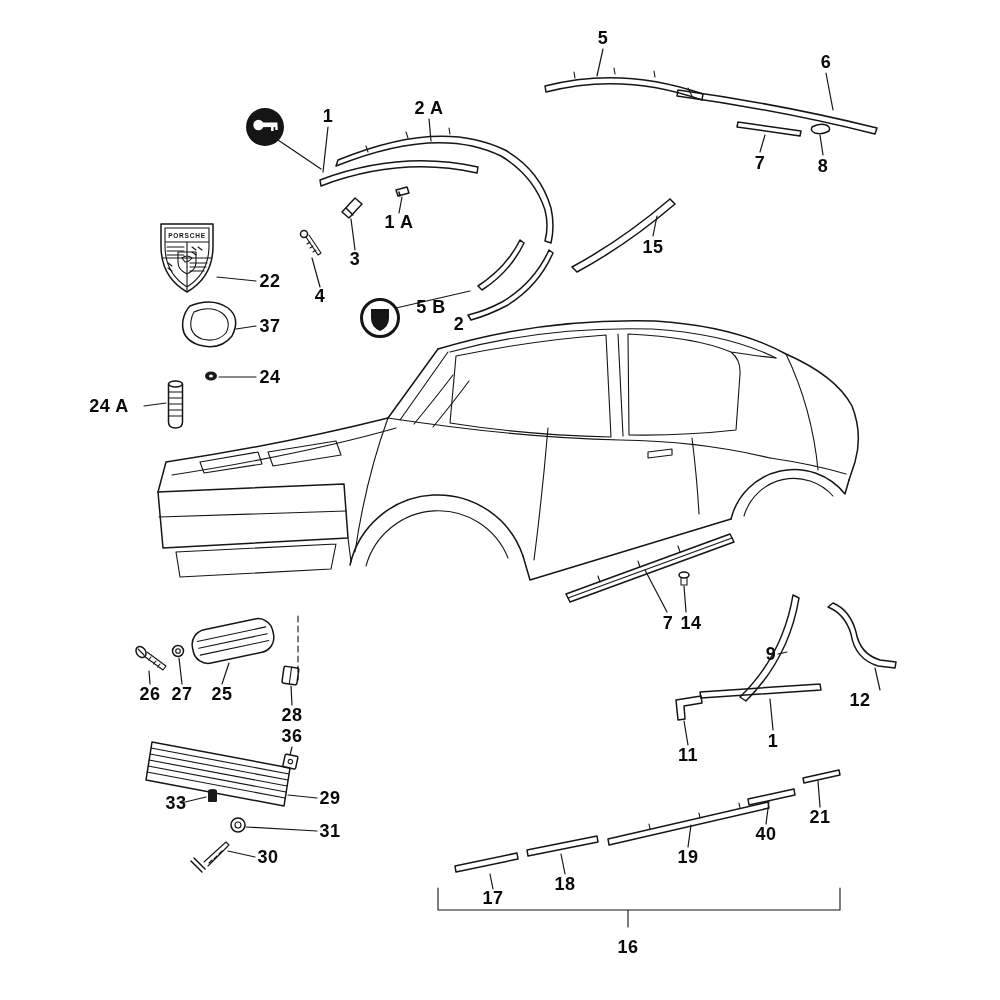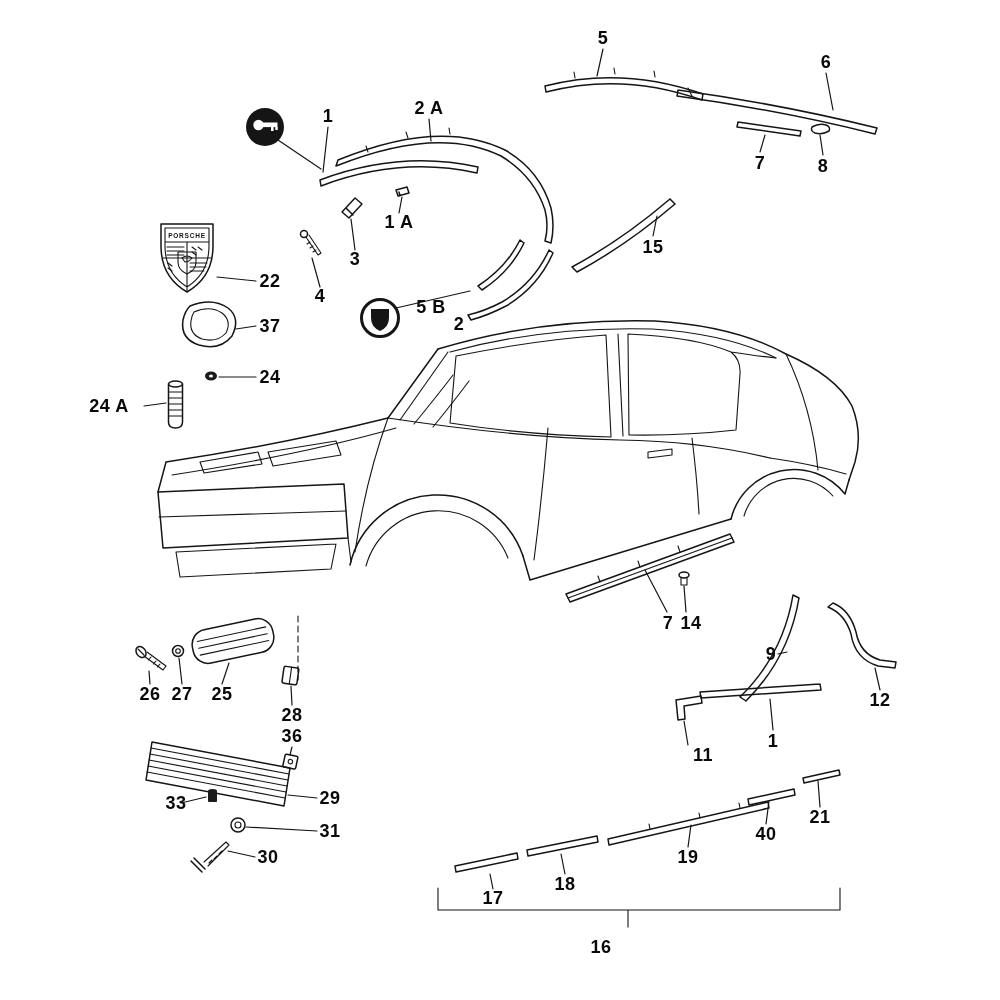--- a/index.html
+++ b/index.html
@@ -241,31 +241,31 @@
   <div class="lbl" style="left:760px;top:163px">7</div>
   <div class="lbl" style="left:823px;top:166px">8</div>
   <div class="lbl" style="left:653px;top:247px">15</div>
   <div class="lbl" style="left:270px;top:281px">22</div>
   <div class="lbl" style="left:270px;top:326px">37</div>
   <div class="lbl" style="left:270px;top:377px">24</div>
   <div class="lbl" style="left:109px;top:406px">24 A</div>
   <div class="lbl" style="left:668px;top:623px">7</div>
   <div class="lbl" style="left:691px;top:623px">14</div>
   <div class="lbl" style="left:771px;top:654px">9</div>
-  <div class="lbl" style="left:880px;top:700px">12</div>
+  <div class="lbl" style="left:860px;top:700px">12</div>
   <div class="lbl" style="left:773px;top:741px">1</div>
-  <div class="lbl" style="left:703px;top:755px">11</div>
+  <div class="lbl" style="left:688px;top:755px">11</div>
   <div class="lbl" style="left:150px;top:694px">26</div>
   <div class="lbl" style="left:182px;top:694px">27</div>
   <div class="lbl" style="left:222px;top:694px">25</div>
   <div class="lbl" style="left:292px;top:715px">28</div>
   <div class="lbl" style="left:292px;top:736px">36</div>
   <div class="lbl" style="left:330px;top:798px">29</div>
   <div class="lbl" style="left:176px;top:803px">33</div>
   <div class="lbl" style="left:330px;top:831px">31</div>
   <div class="lbl" style="left:268px;top:857px">30</div>
   <div class="lbl" style="left:493px;top:898px">17</div>
   <div class="lbl" style="left:565px;top:884px">18</div>
   <div class="lbl" style="left:688px;top:857px">19</div>
   <div class="lbl" style="left:766px;top:834px">40</div>
   <div class="lbl" style="left:820px;top:817px">21</div>
-  <div class="lbl" style="left:601px;top:947px">16</div>
+  <div class="lbl" style="left:628px;top:947px">16</div>
 </div>
 
 </body></html>

